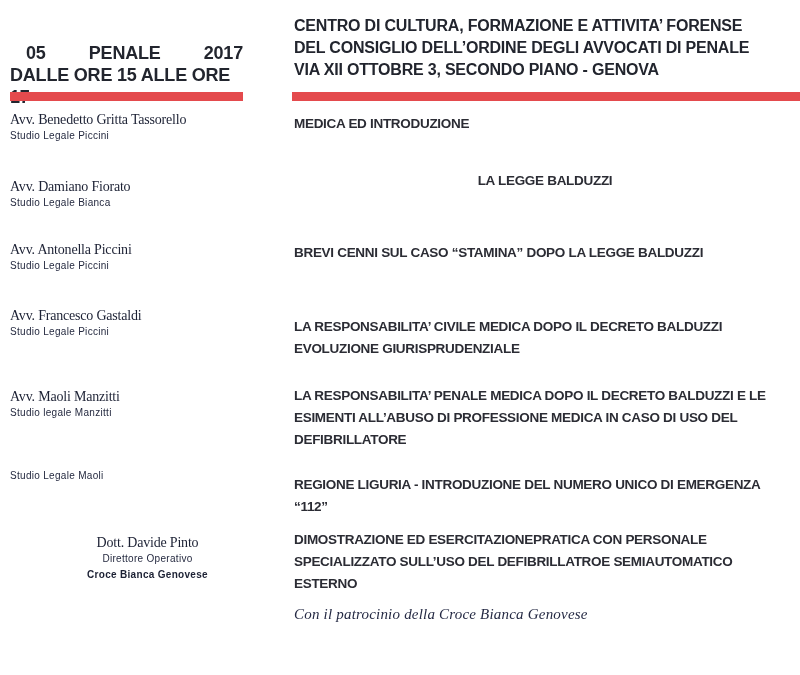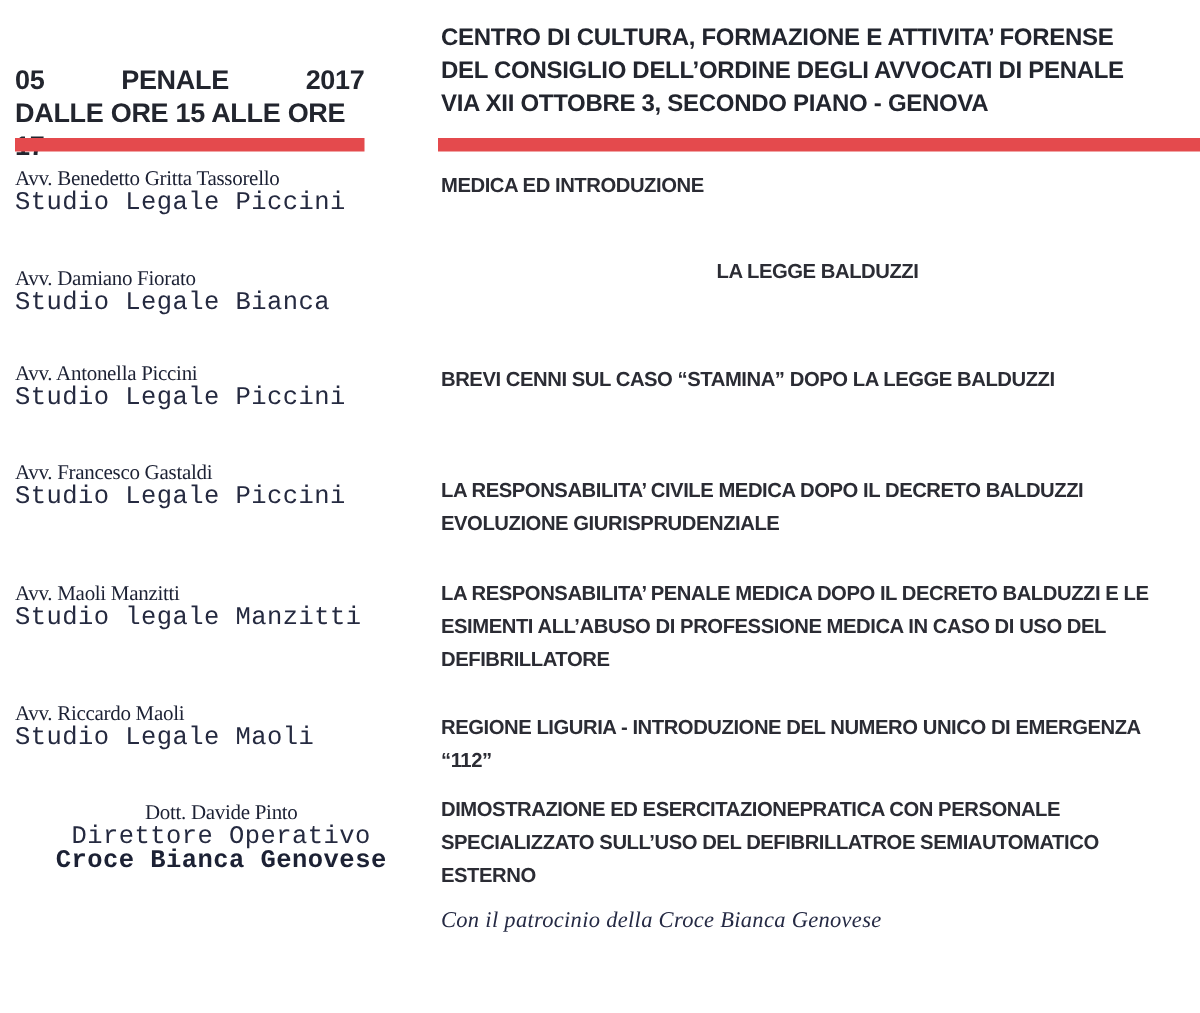--- a/index.html
+++ b/index.html
@@ -24,20 +24,21 @@
     width: 233px;
     color: #22252e;
     font-weight: bold;
     font-size: 18px;
     line-height: 22px;
     letter-spacing: -0.2px;
   }
   .date-line1 {
     display: flex;
     justify-content: space-between;
+    margin-left: 16px;
   }
 
   
   .bar {
     position: absolute;
     top: 92px;
     height: 9px;
     background: #E44A4D;
   }
   .bar-left  { left: 10px;  width: 233px; }
@@ -64,22 +65,22 @@
     color: #1c2134;
   }
   .speaker-name {
     font-family: "Liberation Serif", serif;
     font-weight: normal;
     font-size: 14px;
     line-height: 17px;
     letter-spacing: -0.2px;
   }
   .speaker-affiliation {
-    font-family: Liberation Mono, monospace;
-    font-size: 17px;
+    font-family: Liberation Sans, sans-serif;
+    font-size: 10px;
     line-height: 16px;
     letter-spacing: 0.3px;
     color: #252a40;
   }
   .speaker-affiliation.org-bold {
     font-weight: bold;
     color: #1c2134;
   }
   .r1 { top: 111px; }
   .r2 { top: 178px; }
@@ -173,21 +174,20 @@
 
   <div class="speaker r5">
     <div class="speaker-name">Avv. Maoli Manzitti</div>
     <div class="speaker-affiliation">Studio legale Manzitti</div>
   </div>
   <div class="talk t5">LA RESPONSABILITA’ PENALE MEDICA DOPO IL DECRETO BALDUZZI E LE
 ESIMENTI ALL’ABUSO DI PROFESSIONE MEDICA IN CASO DI USO DEL
 DEFIBRILLATORE</div>
 
   <div class="speaker r6">
-    <div class="speaker-name">Avv. Riccardo Maoli</div>
     <div class="speaker-affiliation">Studio Legale Maoli</div>
   </div>
   <div class="talk t6">REGIONE LIGURIA - INTRODUZIONE DEL NUMERO UNICO DI EMERGENZA “112”</div>
 
   <div class="speaker r7">
     <div class="speaker-name">Dott. Davide Pinto</div>
     <div class="speaker-affiliation">Direttore Operativo</div>
     <div class="speaker-affiliation org-bold">Croce Bianca Genovese</div>
   </div>
   <div class="talk t7">DIMOSTRAZIONE ED ESERCITAZIONEPRATICA CON PERSONALE

